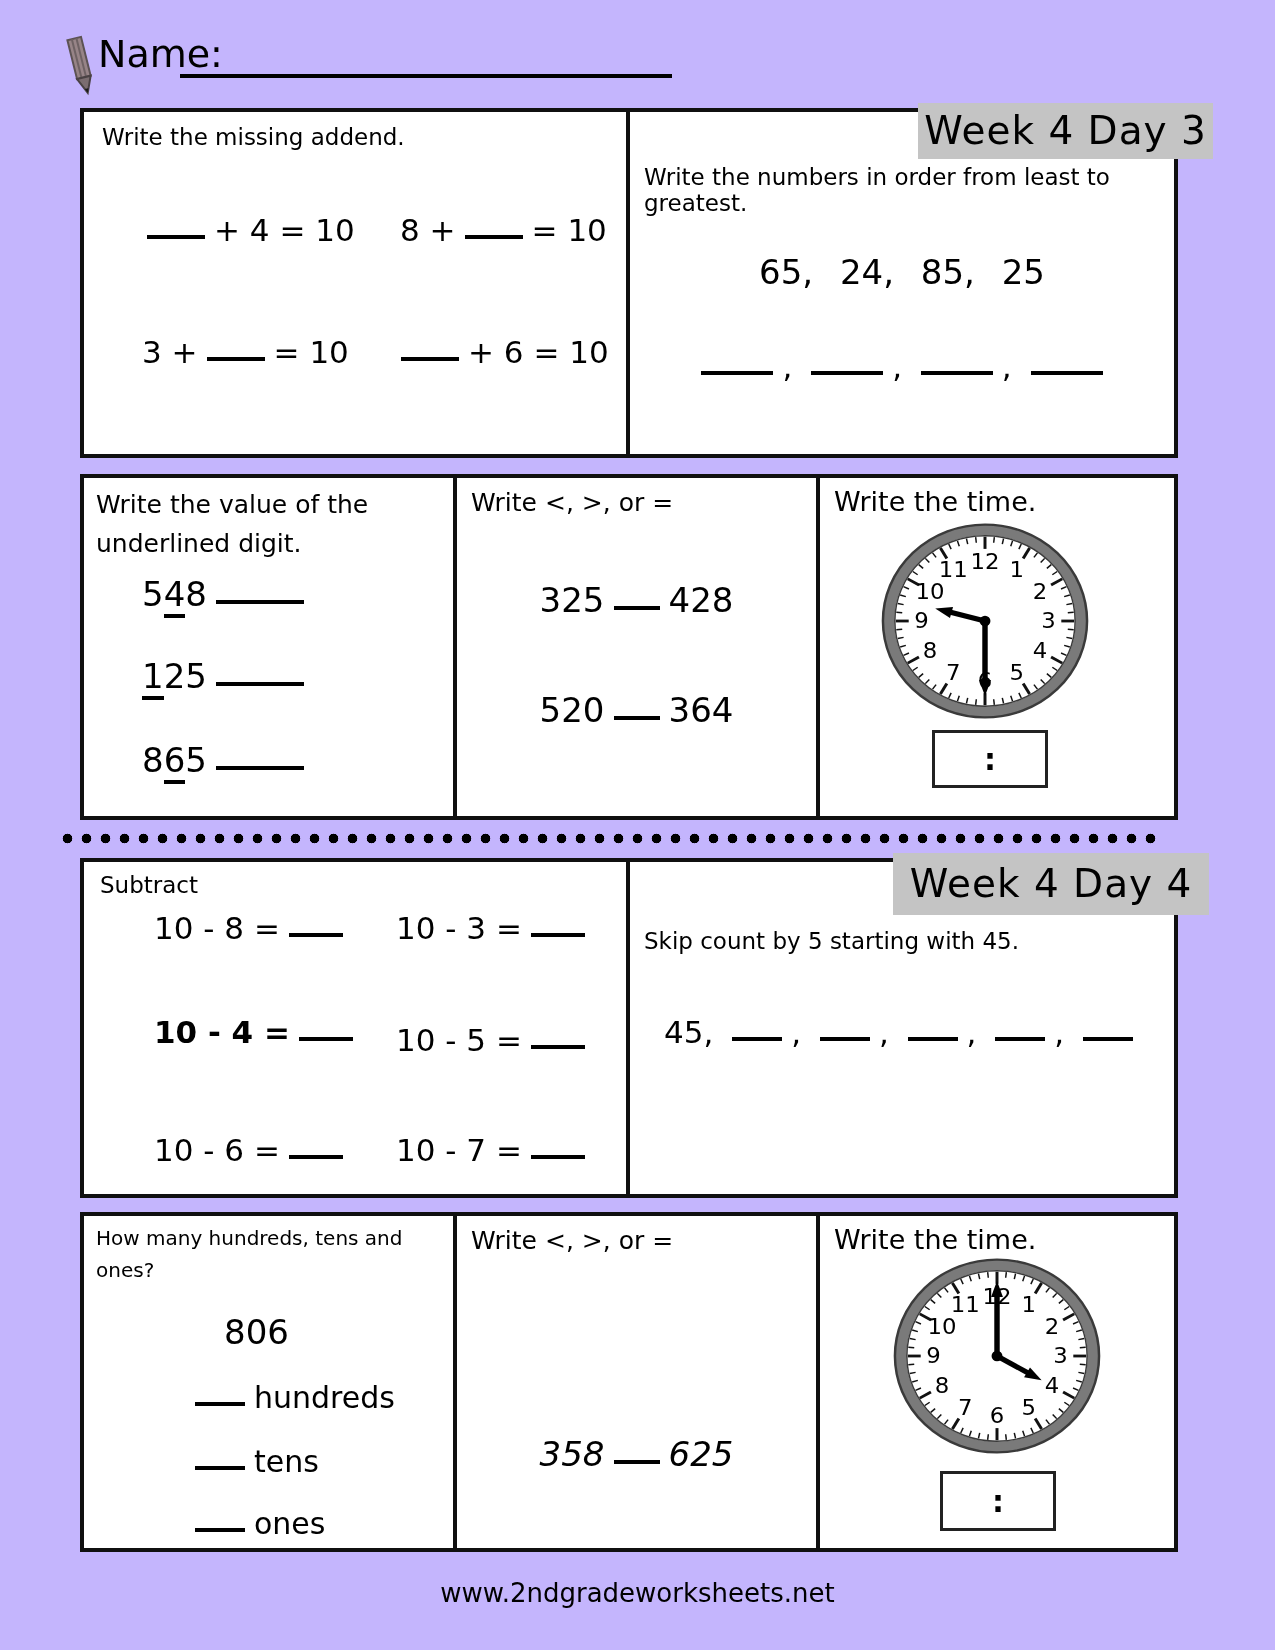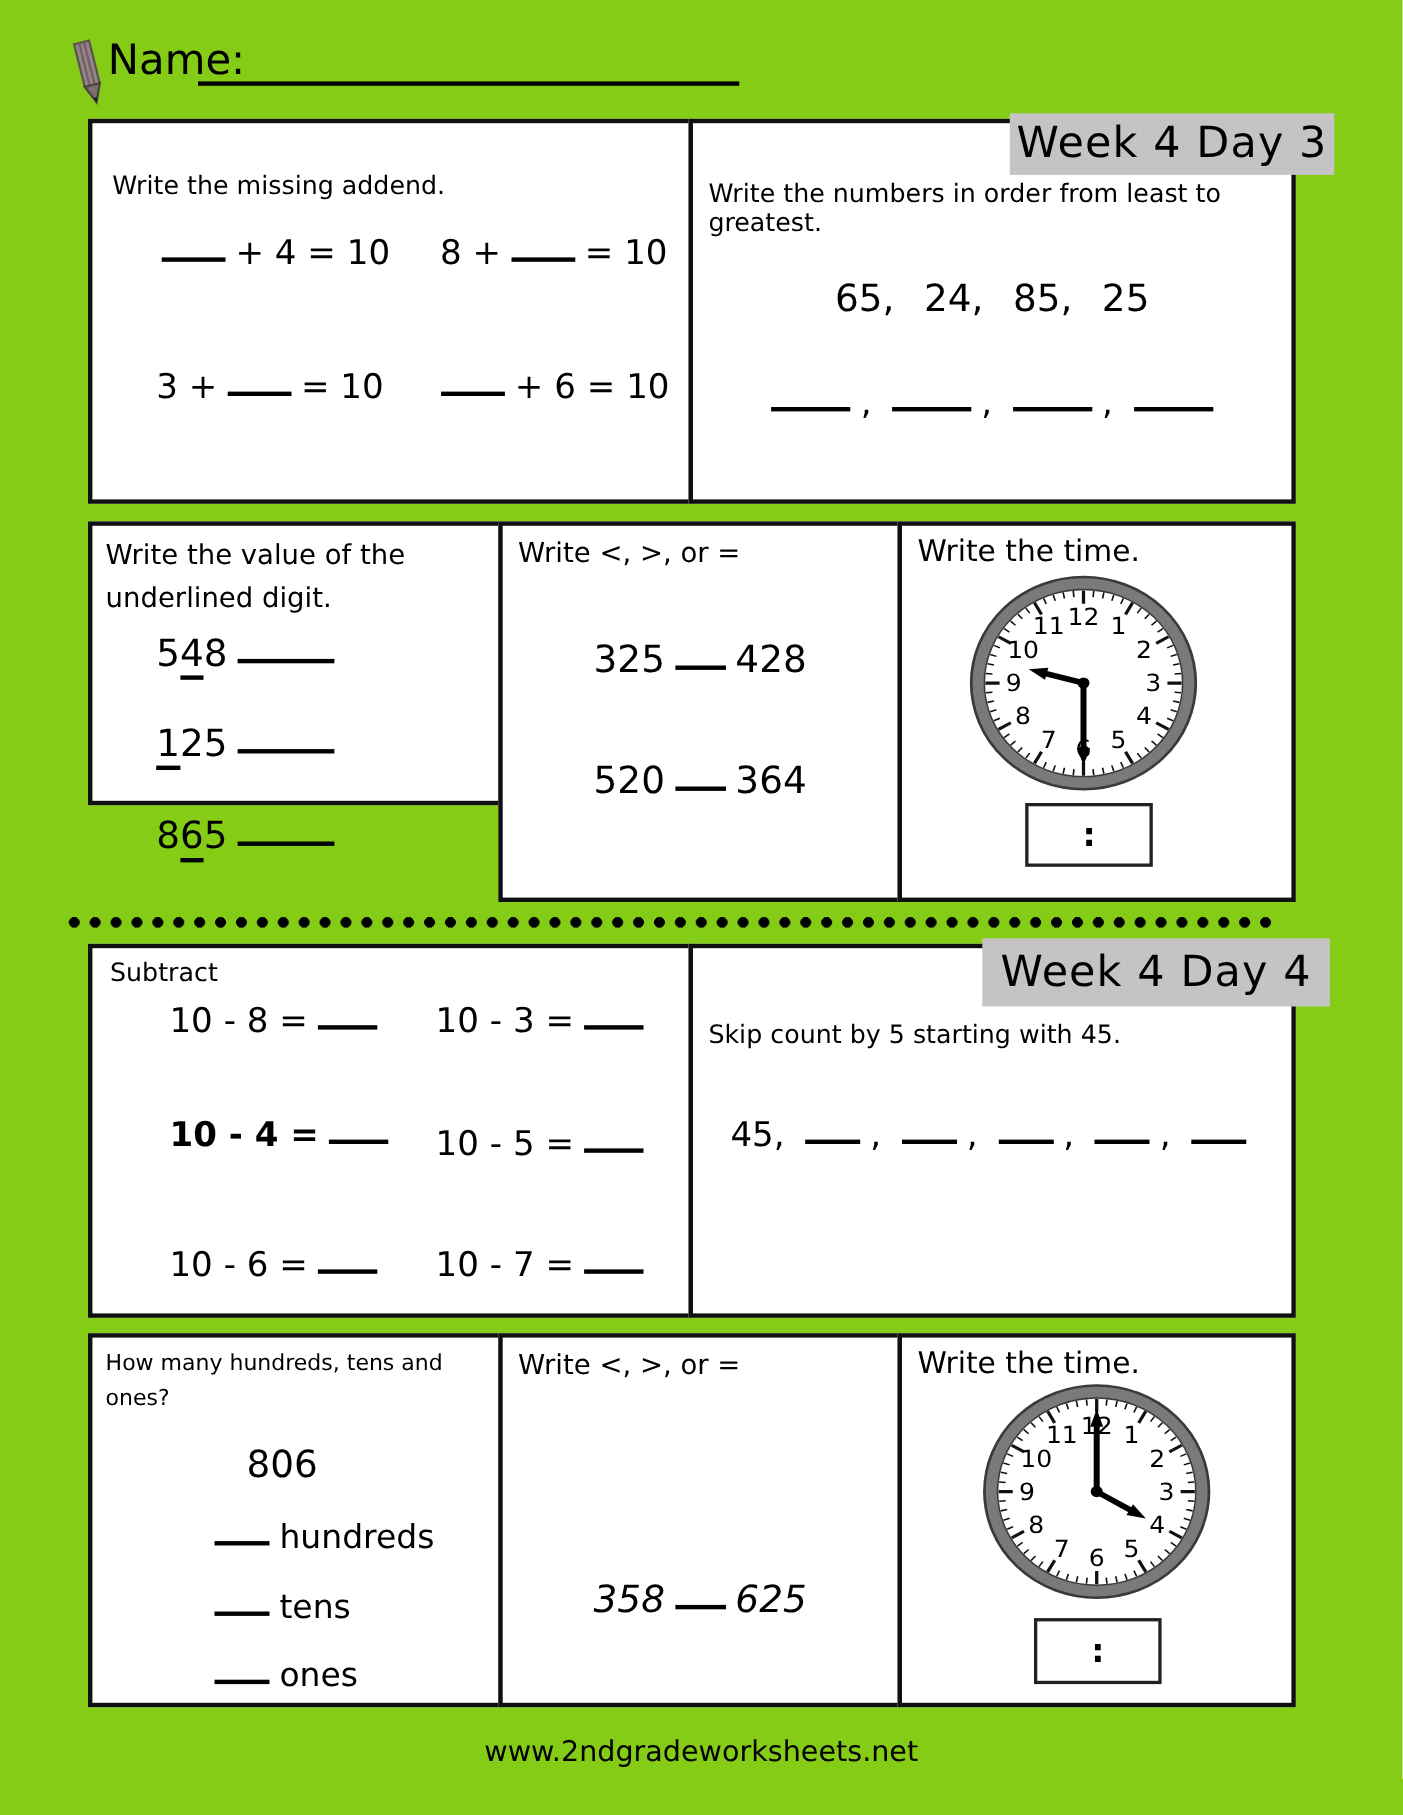--- a/index.html
+++ b/index.html
@@ -1,17 +1,17 @@
 <!DOCTYPE html>
 <html><head>
 <meta charset="utf-8">
 <style>
   html,body{margin:0;padding:0;background:#fff;}
   *{box-sizing:border-box;font-family:"DejaVu Sans",sans-serif;color:#000;}
-  #page{position:relative;width:1275px;height:1650px;background:#84cc16;overflow:hidden;}
+  #page{position:relative;width:1275px;height:1650px;background:#c4b5fd;overflow:hidden;}
 
   .box{position:absolute;border:4px solid #101010;background:#fff;}
   .banner{position:absolute;background:#c4c4c4;z-index:5;text-align:center;
           font-size:39px;font-weight:500;letter-spacing:1px;}
   .boxtitle{position:absolute;font-size:23px;}
   .prob{position:absolute;font-size:31px;white-space:nowrap;}
   .pair{position:absolute;left:0;right:0;text-align:center;font-size:34px;white-space:nowrap;}
   .blank{display:inline-block;height:4px;background:#000;vertical-align:baseline;
          position:relative;top:-2px;margin:0 9px;}
   .w44{width:46px;} .w48{width:50px;} .w52{width:54px;} .w58{width:58px;}
@@ -50,39 +50,39 @@
         <polygon points="9.6,27.8 11.4,27.8 10.5,30" fill="#1a1a1a"></polygon>
       </g>
     </svg>
     <div id="name-label">Name:</div>
     <div id="name-line"></div>
   </div>
 
   <div class="banner" style="left:918px;top:103px;width:295px;height:56px;line-height:56px;">Week 4 Day 3</div>
 
   <div class="box" style="left:80px;top:108px;width:550px;height:350px;">
-    <div class="boxtitle" style="left:18px;top:12px;margin-top:32px;">Write the missing addend.</div>
+    <div class="boxtitle" style="left:18px;top:12px;">Write the missing addend.</div>
     <div class="prob" style="left:54px;top:100px;"><span></span><span class="blank w58"></span><span>+ 4 = 10</span></div>
     <div class="prob" style="left:316px;top:100px;"><span>8 +</span><span class="blank w58"></span><span>= 10</span></div>
     <div class="prob" style="left:58px;top:222px;"><span>3 +</span><span class="blank w58"></span><span>= 10</span></div>
     <div class="prob" style="left:308px;top:222px;"><span></span><span class="blank w58"></span><span>+ 6 = 10</span></div>
   </div>
 
   <div class="box" style="left:626px;top:108px;width:552px;height:350px;">
     <div class="boxtitle" style="left:14px;top:52px;">Write the numbers in order from least to greatest.</div>
     <div class="ordnum" style="top:140px;">65, 24, 85, 25</div>
     <div class="pair" style="top:236px;font-size:31px;">
       <span class="blank w72"></span><span class="comma">,</span>
       <span class="blank w72"></span><span class="comma">,</span>
       <span class="blank w72"></span><span class="comma">,</span>
       <span class="blank w72"></span>
     </div>
   </div>
 
-  <div class="box" style="left:80px;top:474px;width:377px;height:258px;padding-left:16px;">
+  <div class="box" style="left:80px;top:474px;width:377px;height:346px;padding-left:16px;">
     <div class="boxtitle" style="left:12px;top:8px;width:335px;font-size:25px;line-height:1.55;">Write the value of the underlined digit.</div>
     <div class="dv-item" style="left:58px;top:96px;"><span>5</span><span class="ud">4</span><span>8</span><span class="blank w85"></span></div>
     <div class="dv-item" style="left:58px;top:178px;"><span></span><span class="ud">1</span><span>25</span><span class="blank w85"></span></div>
     <div class="dv-item" style="left:58px;top:262px;"><span>8</span><span class="ud">6</span><span>5</span><span class="blank w85"></span></div>
   </div>
 
   <div class="box" style="left:453px;top:474px;width:367px;height:346px;">
     <div class="boxtitle" style="left:14px;top:10px;font-size:25px;">Write &lt;, &gt;, or =</div>
     <div class="pair" style="top:102px;"><span>325</span><span class="blank w44"></span><span>428</span></div>
     <div class="pair" style="top:212px;"><span>520</span><span class="blank w44"></span><span>364</span></div>

